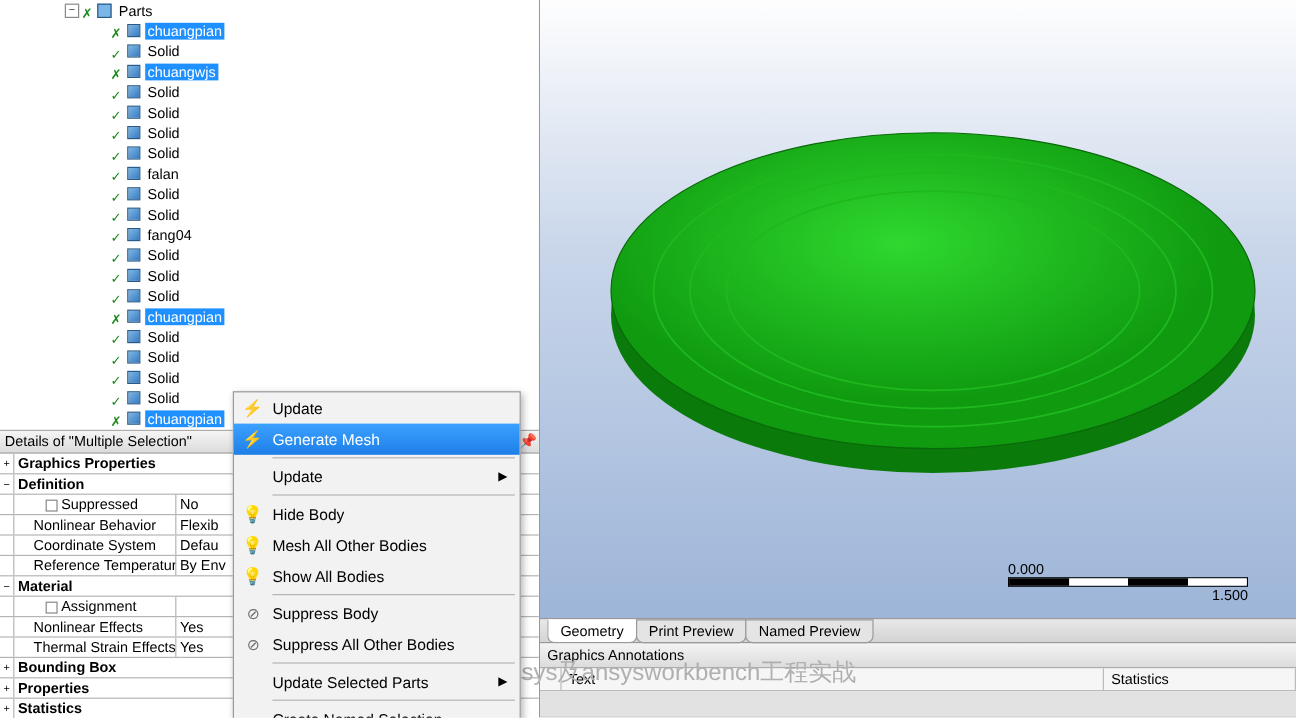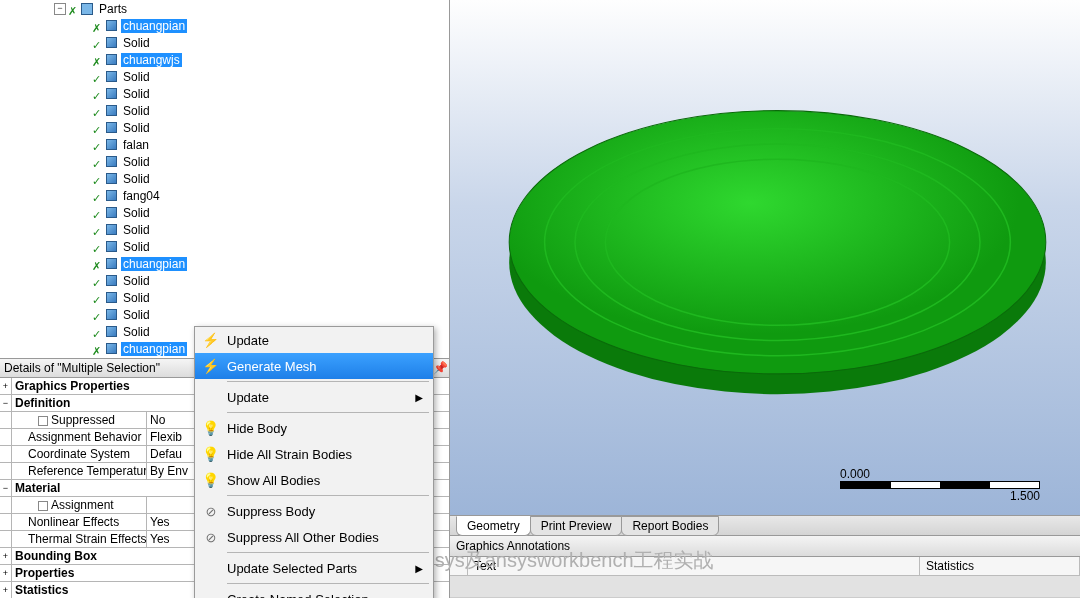--- a/index.html
+++ b/index.html
@@ -255,21 +255,21 @@
           <div class="dg-exp">−</div>
           <div class="dg-cat">Definition</div>
         </div>
       <div class="dg-row">
           <div class="dg-exp"></div>
           <div class="dg-k indent"><span class="dg-chk"></span><span>Suppressed</span></div>
           <div class="dg-v">No</div>
         </div>
       <div class="dg-row">
           <div class="dg-exp"></div>
-          <div class="dg-k">Assignment Behavior</div>
+          <div class="dg-k">Nonlinear Behavior</div>
           <div class="dg-v">Flexib</div>
         </div>
       <div class="dg-row">
           <div class="dg-exp"></div>
           <div class="dg-k">Coordinate System</div>
           <div class="dg-v">Defau</div>
         </div>
       <div class="dg-row">
           <div class="dg-exp"></div>
           <div class="dg-k">Reference Temperature</div>
@@ -333,21 +333,21 @@
             <div class="seg"></div>
             <div class="seg"></div>
             <div class="seg"></div>
           </div>
         <div style="text-align:right">1.500</div>
       </div>
     </div>
     <div class="tabs">
       <div class="tab active">Geometry</div>
       <div class="tab">Print Preview</div>
-      <div class="tab">Report Bodies</div>
+      <div class="tab">Named Preview</div>
     </div>
     <div class="annot-title">Graphics Annotations</div>
     <div class="annot-grid">
       <div class="annot-hdr">
         <div class="c1"></div>
         <div class="c2">Text</div>
         <div class="c3">Statistics</div>
       </div>
       <div class="annot-row"></div>
     </div>
@@ -377,21 +377,21 @@
   <div class="ctx-item">
       <span class="ctx-ico">
         <span class="bulb">💡</span>
       </span>
       <span>Hide Body</span>
     </div>
   <div class="ctx-item">
       <span class="ctx-ico">
         <span class="bulb">💡</span>
       </span>
-      <span>Hide All Strain Bodies</span>
+      <span>Mesh All Other Bodies</span>
     </div>
   <div class="ctx-item">
       <span class="ctx-ico">
         <span class="bulb">💡</span>
       </span>
       <span>Show All Bodies</span>
     </div>
   <div class="ctx-sep"></div>
   <div class="ctx-item">
       <span class="ctx-ico">

